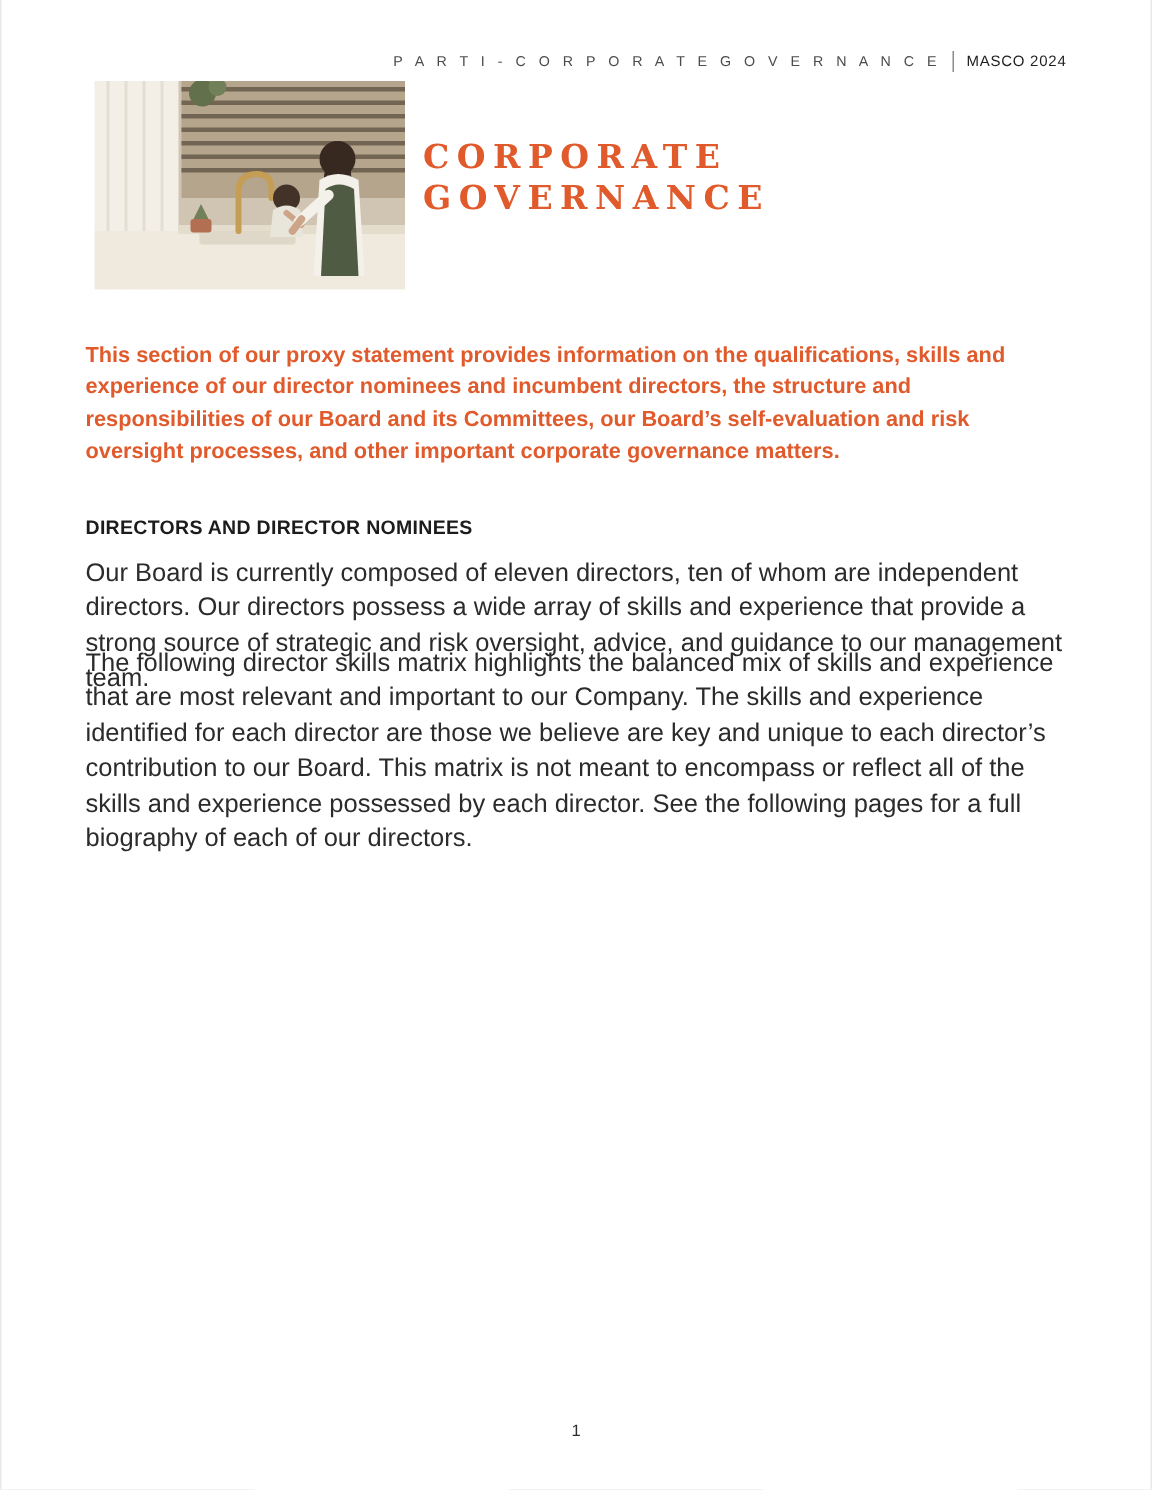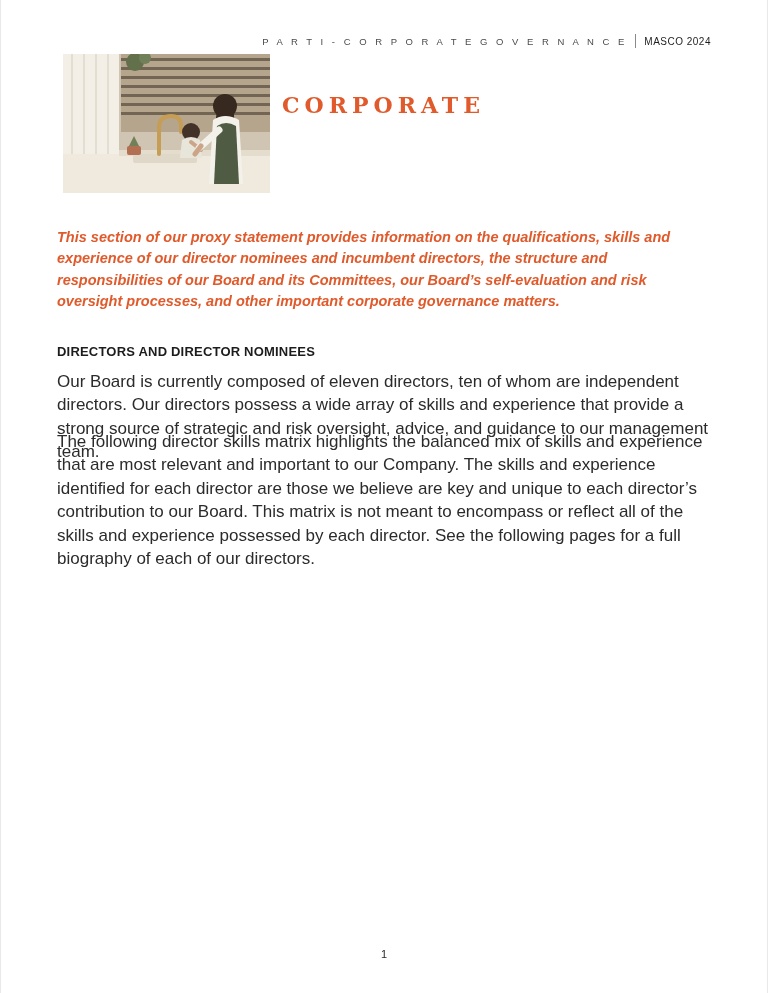--- a/index.html
+++ b/index.html
@@ -66,21 +66,20 @@
   
   .intro {
     position: absolute;
     left: 56px;
     top: 227px;
     width: 655px;
     font-size: 14.5px;
     line-height: 1.47;
     font-weight: 700;
     color: #e05a2b;
-    font-style: italic;
   }
   
   .section-heading {
     position: absolute;
     left: 56px;
     top: 344px;
     font-size: 13px;
     font-weight: 700;
     color: #1c1c1c;
     letter-spacing: 0.2px;
@@ -161,20 +160,21 @@
       <path d="M154,72 Q163,66 173,72 L176,130 L151,130 Z" fill="#48553b"></path>
       <path d="M156,76 L136,94" stroke="#f4f1ea" stroke-width="7" stroke-linecap="round"></path>
       <path d="M138,92 l-6,8" stroke="#caa183" stroke-width="5" stroke-linecap="round"></path>
 
       <rect x="0" y="0" width="207" height="139" fill="#ffffff" opacity="0.04"></rect>
     </svg>
   </div>
 
   <div class="hero-title">
     <div>CORPORATE</div>
+    <div>GOVERNANCE</div>
   </div>
 
   <div class="intro">This section of our proxy statement provides information on the qualifications, skills and experience of our director nominees and incumbent directors, the structure and responsibilities of our Board and its Committees, our Board’s self-evaluation and risk oversight processes, and other important corporate governance matters.</div>
 
   <div class="section-heading">DIRECTORS AND DIRECTOR NOMINEES</div>
 
   <div class="body-para para-1">Our Board is currently composed of eleven directors, ten of whom are independent directors. Our directors possess a wide array of skills and experience that provide a strong source of strategic and risk oversight, advice, and guidance to our management team.</div>
   <div class="body-para para-2">The following director skills matrix highlights the balanced mix of skills and experience that are most relevant and important to our Company. The skills and experience identified for each director are those we believe are key and unique to each director’s contribution to our Board. This matrix is not meant to encompass or reflect all of the skills and experience possessed by each director. See the following pages for a full biography of each of our directors.</div>
 
   <div class="page-number">1</div>

